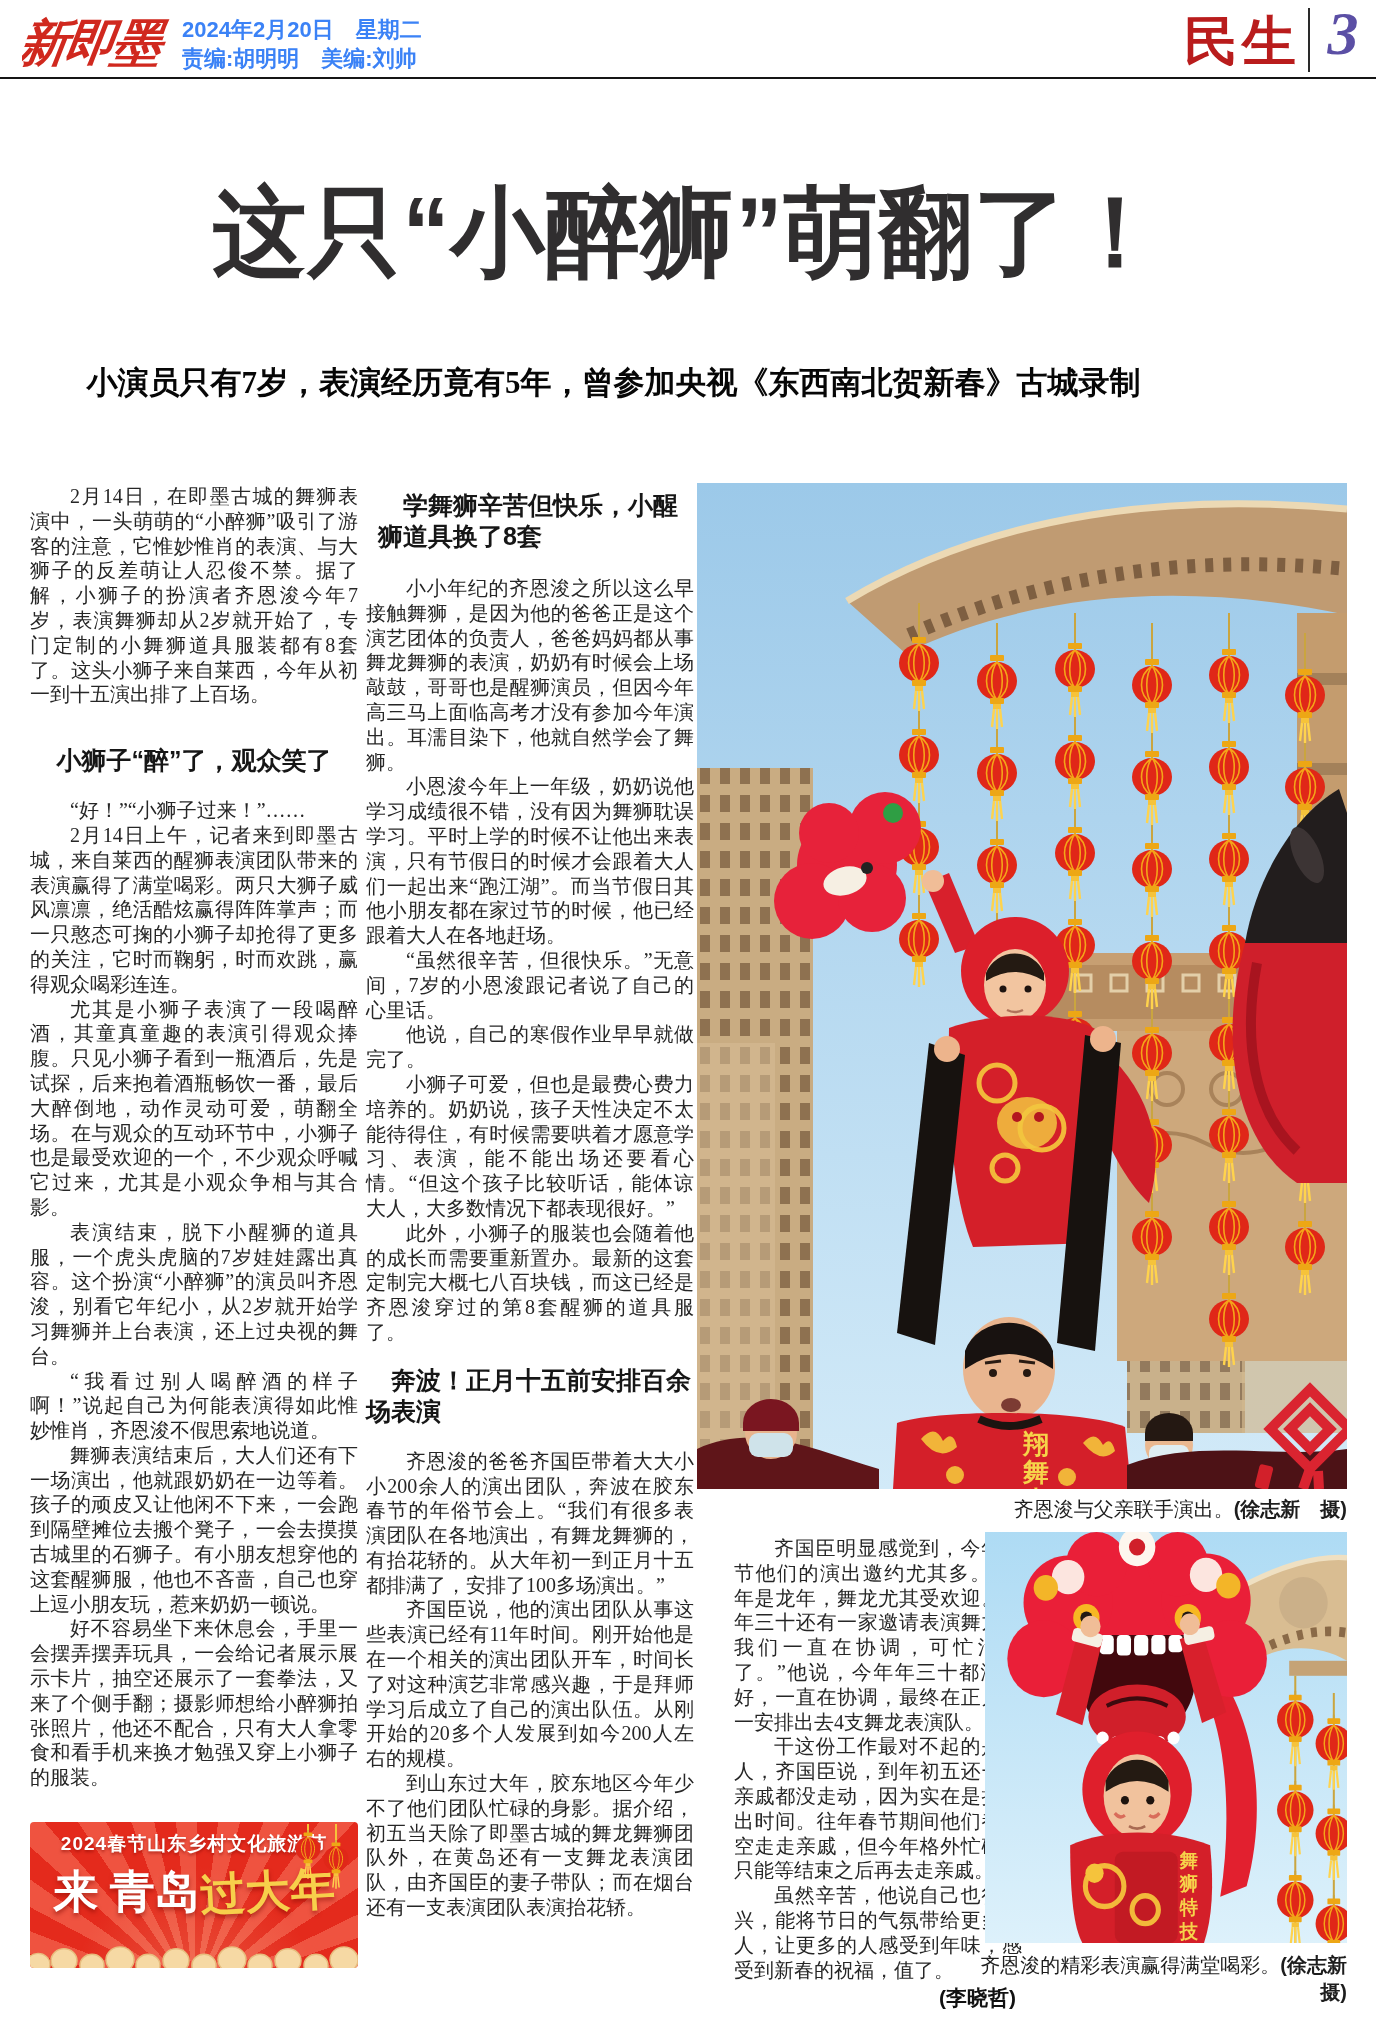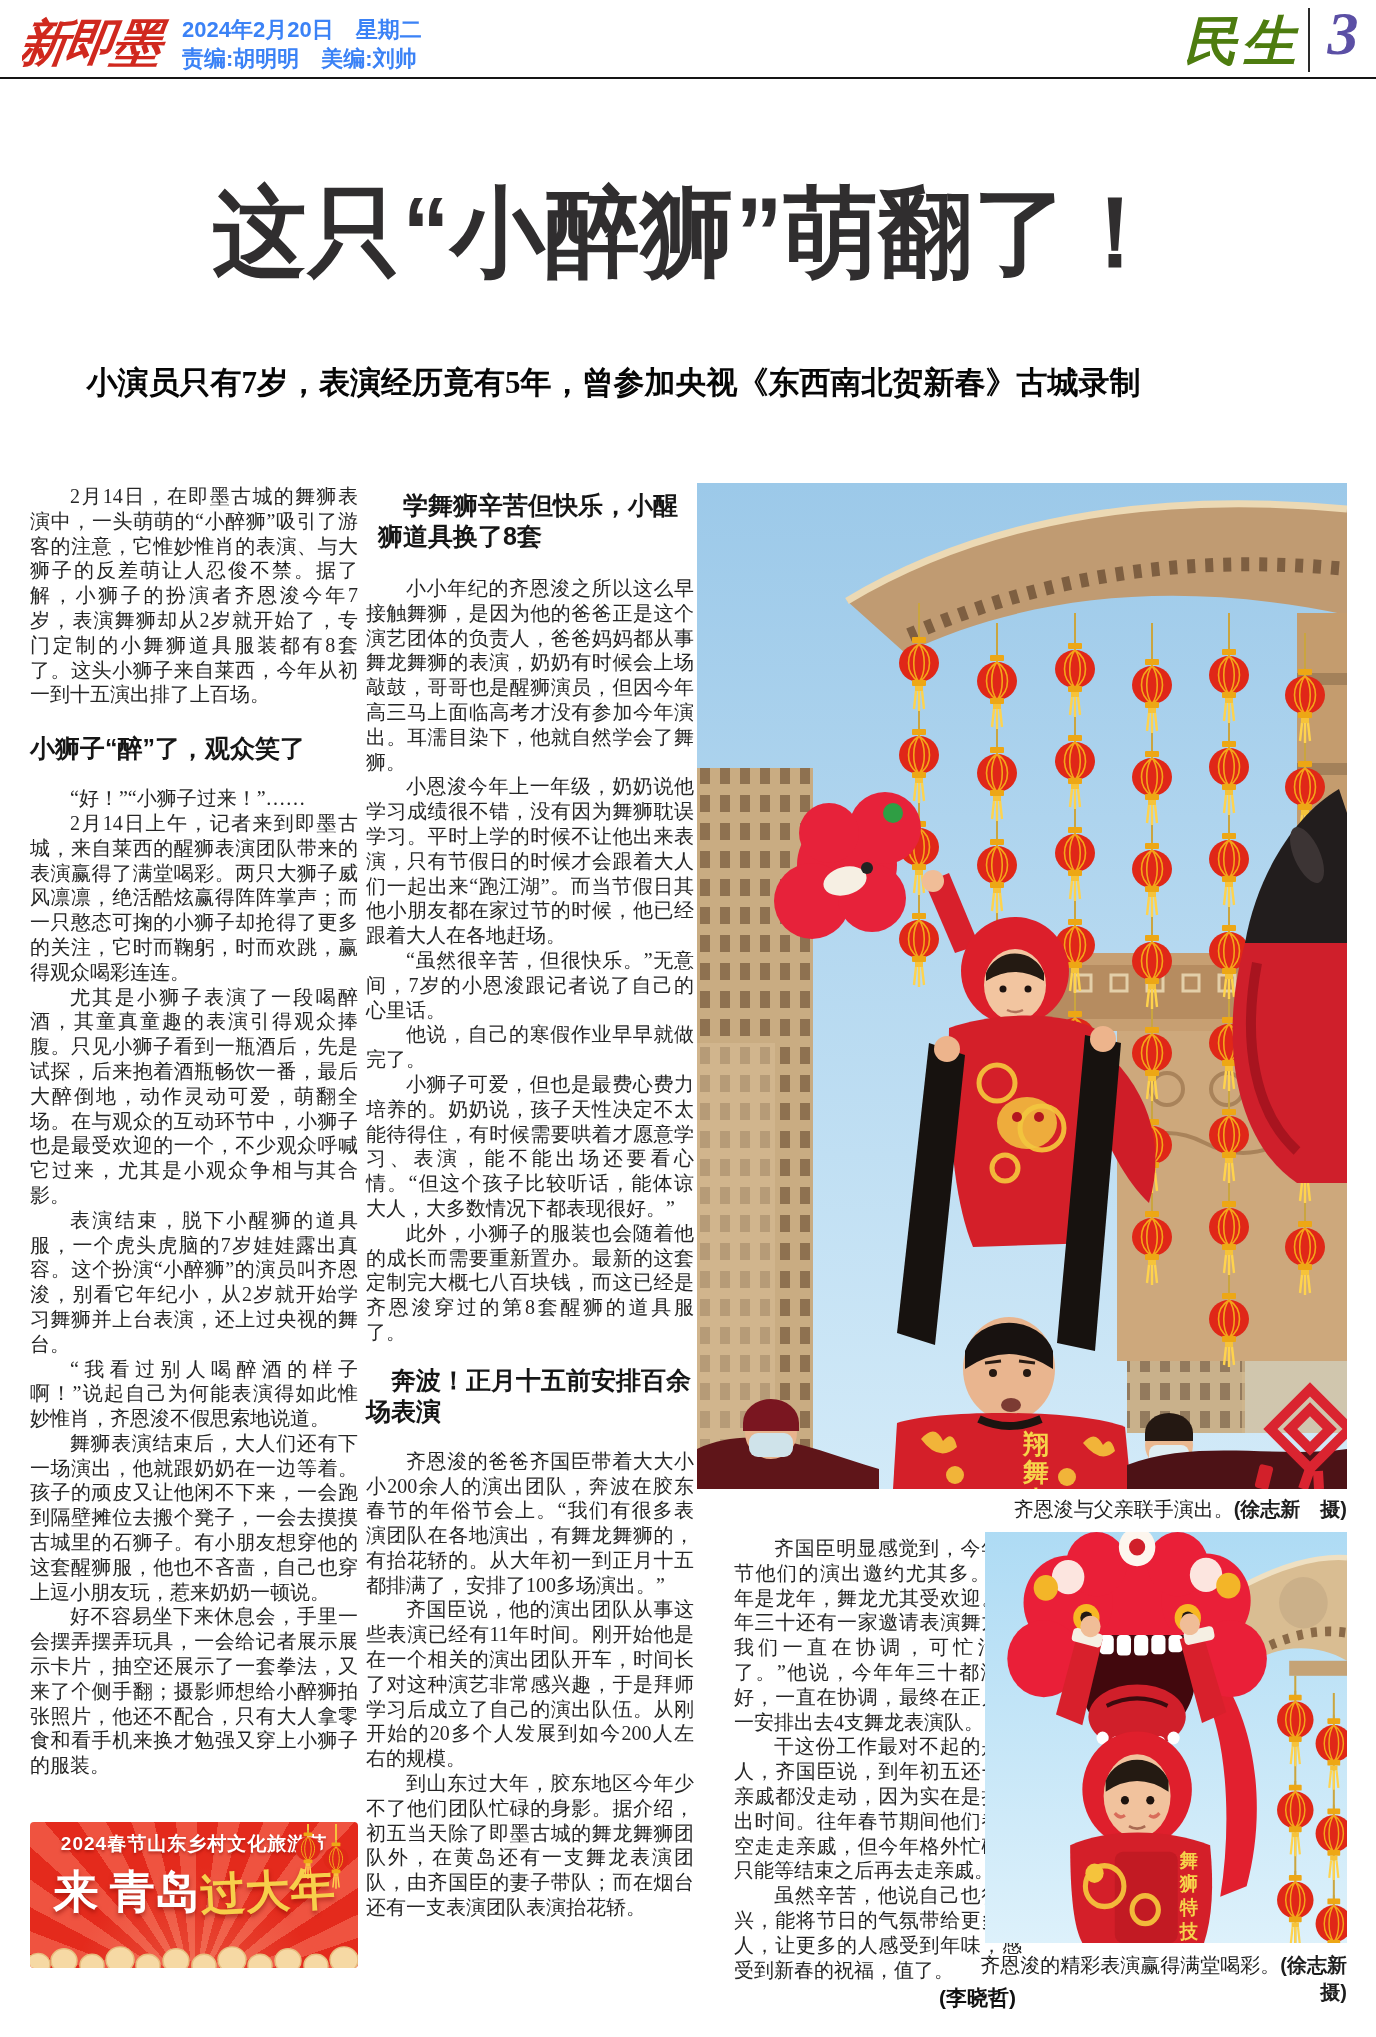--- a/index.html
+++ b/index.html
@@ -9,41 +9,41 @@
   html,body{margin:0;padding:0;background:#ffffff;}
   .page{position:relative;width:1376px;height:2037px;background:#fff;overflow:hidden;
         font-family:"Liberation Serif",serif;color:#272727;}
   .abs{position:absolute;}
 
   
   .masthead{left:22px;top:4px;width:152px;height:72px;}
   .dateblock{left:182px;top:15px;font-family:"Liberation Sans",sans-serif;
              font-weight:bold;font-size:22px;line-height:29px;color:#3b82f6;}
   .section-title{left:1160px;top:6px;width:140px;text-align:right;font-family:"Liberation Sans",sans-serif;
-                 font-weight:bold;font-size:54px;color:#4d7c0f;letter-spacing:4px;font-style:italic;}
+                 font-weight:bold;font-size:54px;color:#b91c1c;letter-spacing:4px;}
   .head-divider{left:1308px;top:8px;width:2px;height:64px;background:#2a2a2a;}
   .page-number{left:1312px;top:-2px;width:62px;text-align:center;font-family:"Liberation Serif",serif;
                font-weight:bold;font-style:italic;font-size:62px;color:var(--page-number-purple,#5b4fa5);}
   .head-rule{left:0;top:77px;width:1376px;height:2px;background:#151515;}
 
   
   .headline{left:0;top:170px;width:1376px;text-align:center;font-family:"Liberation Sans",sans-serif;
             font-weight:900;font-size:94px;letter-spacing:1px;color:var(--headline-black,#302e2f);
             transform:scaleY(1.04);}
   .subheadline{left:0;top:362px;width:1227px;text-align:center;font-weight:bold;font-size:31px;color:#060606;}
 
   
   .col{text-align:justify;font-size:20px;line-height:24.8px;color:#262626;}
   .col p{margin:0;text-indent:2em;}
   #col1{left:30px;top:484px;width:328px;}
   #col2{left:366px;top:484px;width:328px;}
   #col3{left:734px;top:1536px;width:288px;}
   .colhead{font-family:"Liberation Sans",sans-serif;font-weight:bold;font-size:25px;
            line-height:31px;color:#161616;text-align:left;}
-  .colhead.center{text-indent:0;margin:26px 0 22px;}
+  .colhead.center{text-align:center;text-indent:0;margin:38px 0 22px;}
   .colhead.indent{text-indent:1em;margin:6px 12px 24px;}
   .colhead.indent2{text-indent:1em;margin:20px 0 22px;}
   .byline{text-align:right;font-family:"Liberation Sans",sans-serif;font-weight:bold;
           font-size:21px;margin-top:4px;padding-right:6px;color:#111;}
 
   
   #photo-main{left:697px;top:483px;width:650px;height:1006px;}
   #photo-main svg,#photo-second svg{display:block;width:100%;height:100%;}
   .caption{font-size:20px;color:#1d1d1d;}
   #caption-main{left:697px;top:1496px;width:650px;text-align:right;}

